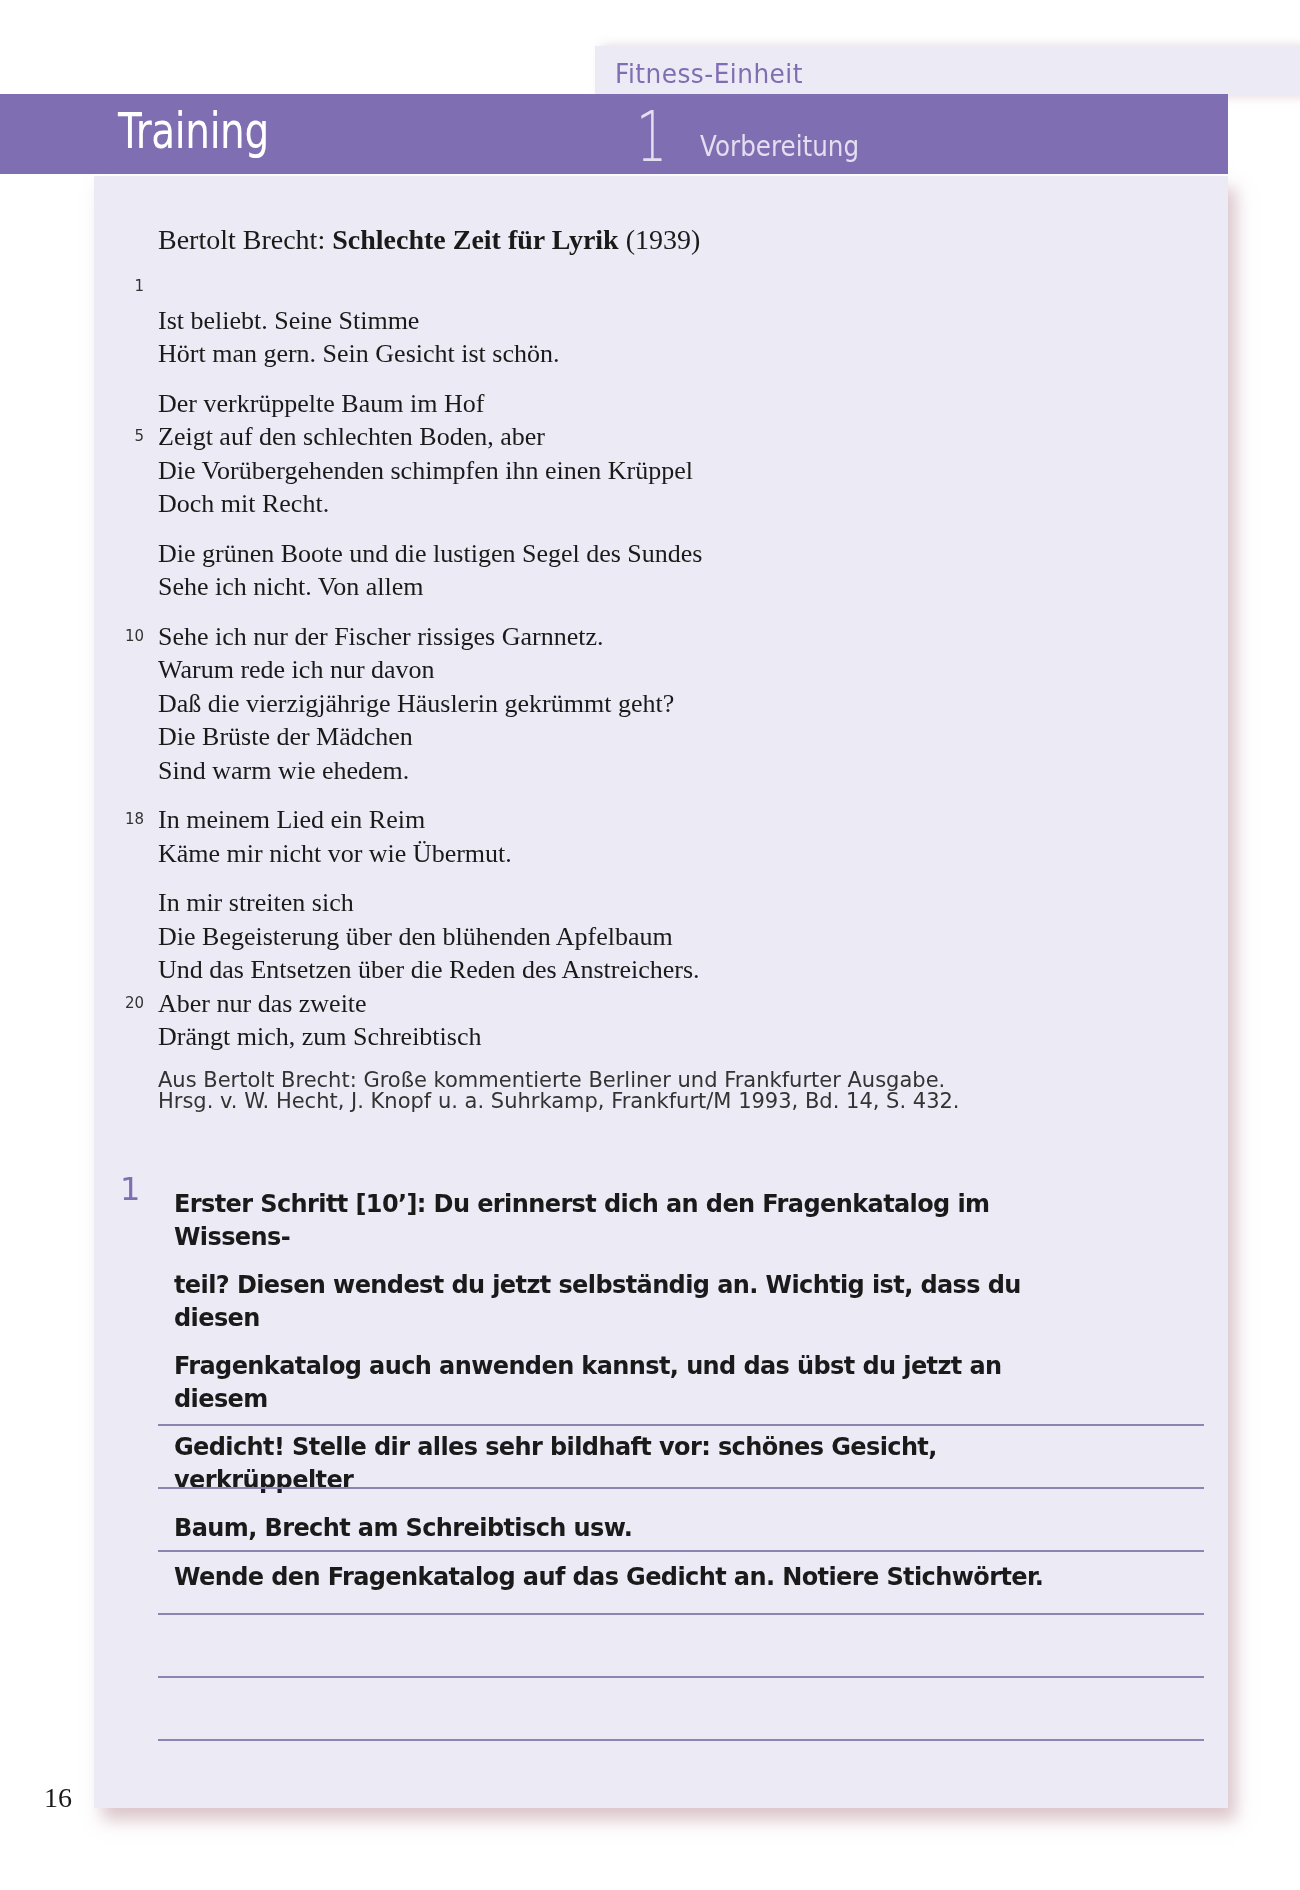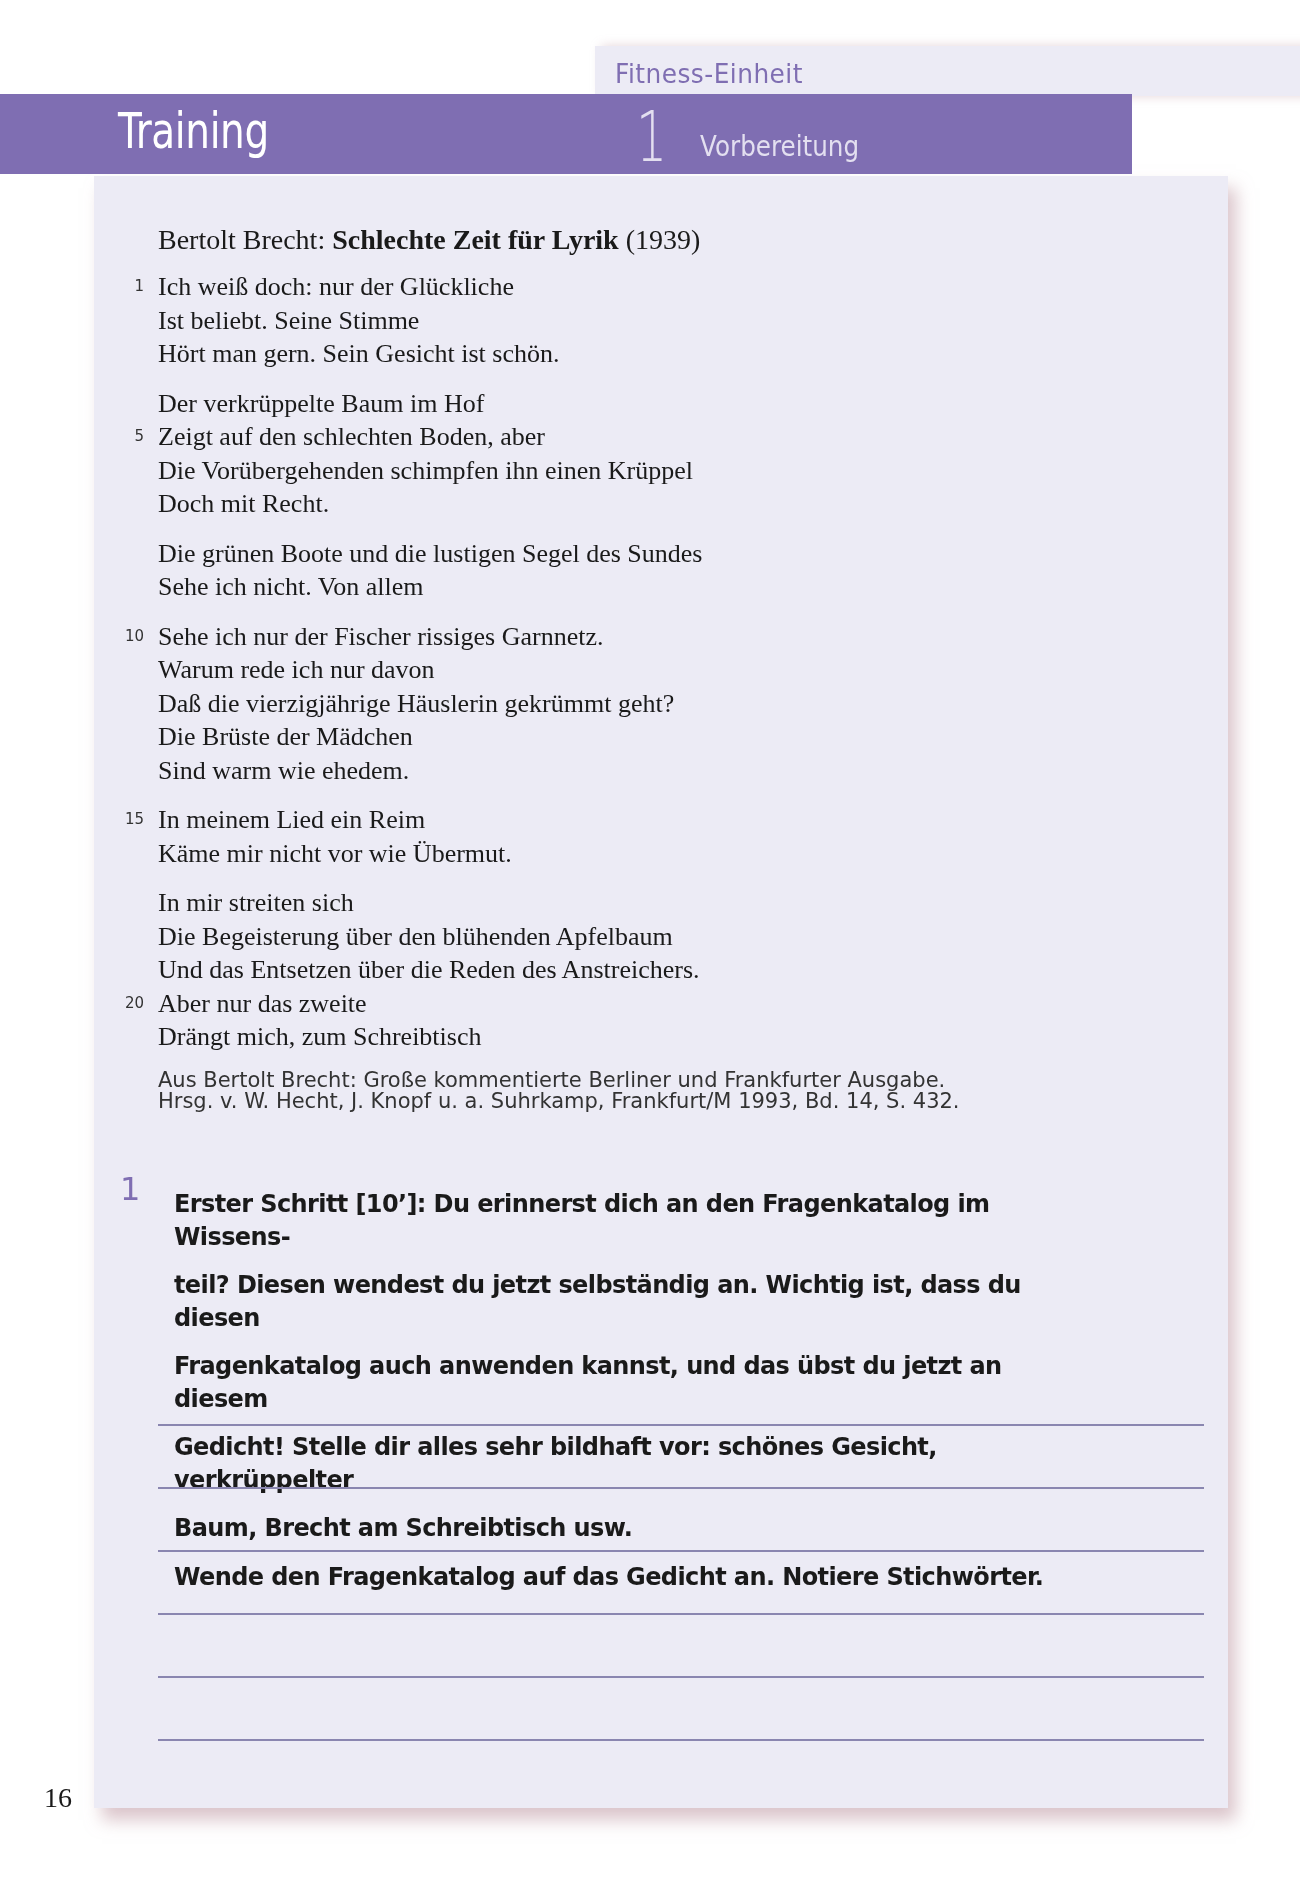--- a/index.html
+++ b/index.html
@@ -18,21 +18,21 @@
       position: absolute; left: 595px; top: 46px; width: 752px; height: 50px;
       background: #ecebf5;
       box-shadow: 6px 0 10px rgba(190,150,160,0.4);
     }
     .tab-label {
       position: absolute; left: 20px; top: 12px;
       font-family: "DejaVu Sans", sans-serif; font-size: 27px; color: #7f6eb2;
       letter-spacing: 0.5px; transform: scaleX(0.92); transform-origin: left;
     }
     .header-bar {
-      position: absolute; left: 0; top: 94px; width: 1132px; height: 80px;
+      position: absolute; left: 0; top: 94px; width: 1228px; height: 80px;
       background: #7f6eb2;
     }
     .header-title {
       position: absolute; left: 118px; top: 8px;
       font-family: "DejaVu Sans", sans-serif; font-size: 50px; color: #ffffff;
       transform: scaleX(0.78); transform-origin: left; letter-spacing: -0.5px;
     }
     .unit-number {
       position: absolute; left: 636px; top: 2px;
       font-family: "DejaVu Sans", sans-serif; font-size: 70px; color: #e3dff0;
@@ -94,21 +94,21 @@
 </div>
 
 <div class="poem-title">
   <span>Bertolt Brecht:</span>
   <b>Schlechte Zeit für Lyrik</b>
   <span>(1939)</span>
 </div>
 
 <div class="poem" id="poem">
     <div class="stanza">
-      <div class="line"><span class="line-no">1</span><span>Ich weiß doch: nur der Glückliche</span></div>
+      <div class="line"><span class="line-no">1</span></div>
       <div class="line"><span class="line-no"></span><span>Ist beliebt. Seine Stimme</span></div>
       <div class="line"><span class="line-no"></span><span>Hört man gern. Sein Gesicht ist schön.</span></div>
     </div>
     <div class="stanza">
       <div class="line"><span class="line-no"></span><span>Der verkrüppelte Baum im Hof</span></div>
       <div class="line"><span class="line-no">5</span><span>Zeigt auf den schlechten Boden, aber</span></div>
       <div class="line"><span class="line-no"></span><span>Die Vorübergehenden schimpfen ihn einen Krüppel</span></div>
       <div class="line"><span class="line-no"></span><span>Doch mit Recht.</span></div>
     </div>
     <div class="stanza">
@@ -116,21 +116,21 @@
       <div class="line"><span class="line-no"></span><span>Sehe ich nicht. Von allem</span></div>
     </div>
     <div class="stanza">
       <div class="line"><span class="line-no">10</span><span>Sehe ich nur der Fischer rissiges Garnnetz.</span></div>
       <div class="line"><span class="line-no"></span><span>Warum rede ich nur davon</span></div>
       <div class="line"><span class="line-no"></span><span>Daß die vierzigjährige Häuslerin gekrümmt geht?</span></div>
       <div class="line"><span class="line-no"></span><span>Die Brüste der Mädchen</span></div>
       <div class="line"><span class="line-no"></span><span>Sind warm wie ehedem.</span></div>
     </div>
     <div class="stanza">
-      <div class="line"><span class="line-no">15</span><span>In meinem Lied ein Reim</span></div>
+      <div class="line"><span class="line-no">18</span><span>In meinem Lied ein Reim</span></div>
       <div class="line"><span class="line-no"></span><span>Käme mir nicht vor wie Übermut.</span></div>
     </div>
     <div class="stanza">
       <div class="line"><span class="line-no"></span><span>In mir streiten sich</span></div>
       <div class="line"><span class="line-no"></span><span>Die Begeisterung über den blühenden Apfelbaum</span></div>
       <div class="line"><span class="line-no"></span><span>Und das Entsetzen über die Reden des Anstreichers.</span></div>
       <div class="line"><span class="line-no">20</span><span>Aber nur das zweite</span></div>
       <div class="line"><span class="line-no"></span><span>Drängt mich, zum Schreibtisch</span></div>
     </div>
   </div>

